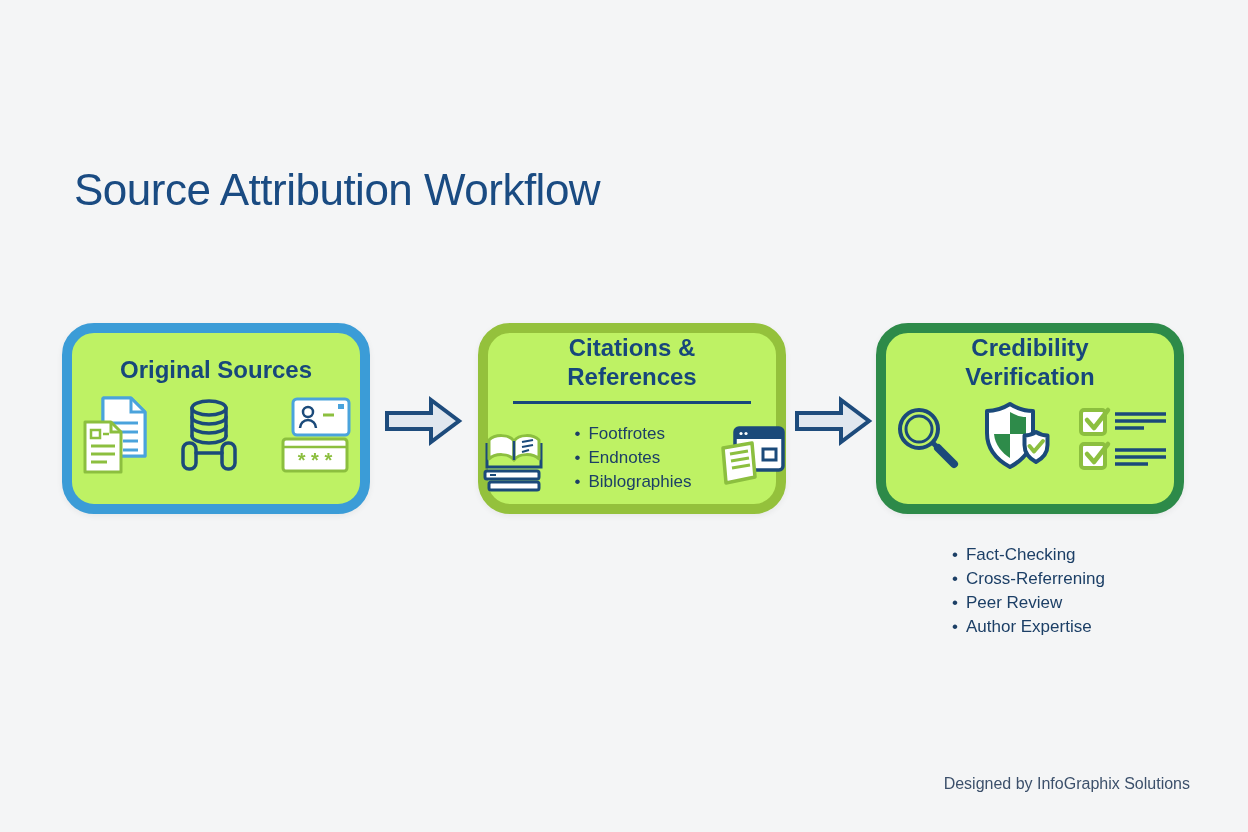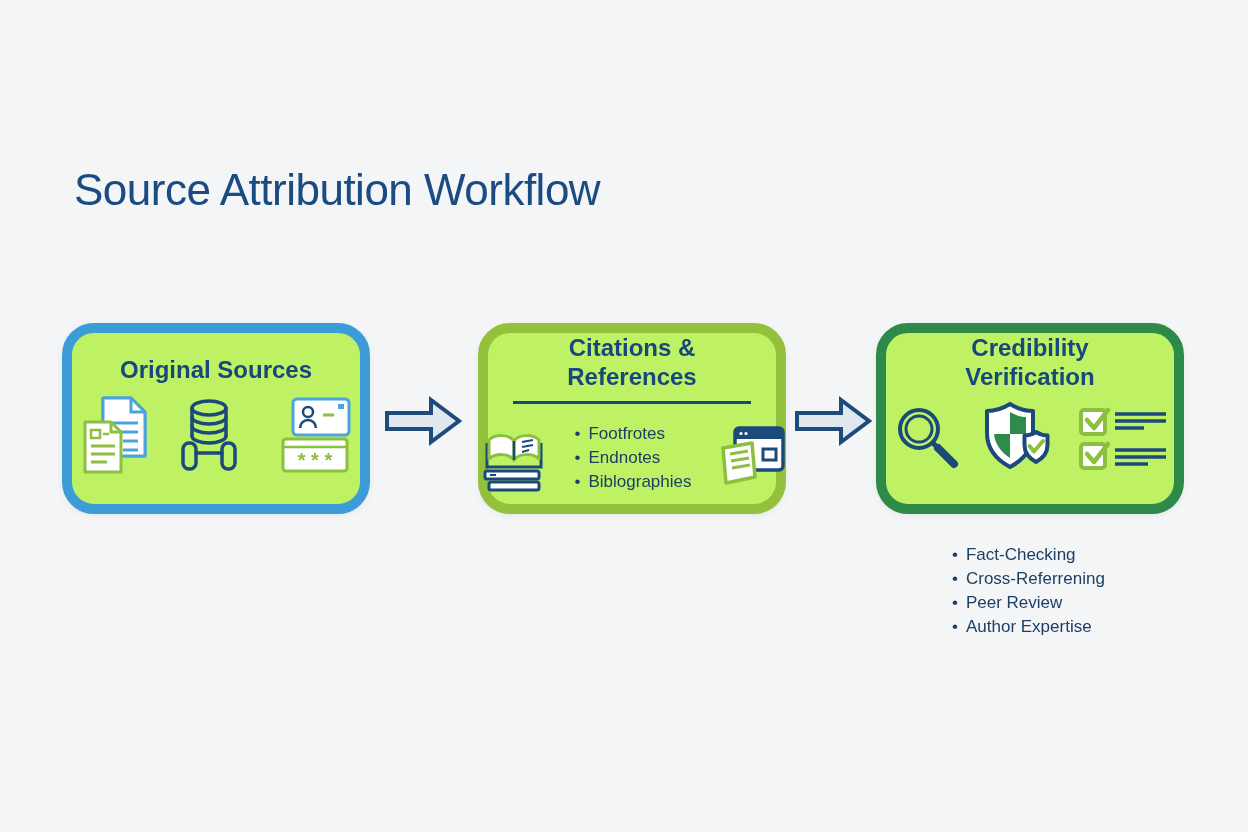--- a/index.html
+++ b/index.html
@@ -267,14 +267,15 @@
     </div>
   </div>
 
   <ul class="bullets below-bullets">
     <li>Fact-Checking</li>
     <li>Cross-Referrening</li>
     <li>Peer Review</li>
     <li>Author Expertise</li>
   </ul>
 
+  <div class="footer-credit">Designed by InfoGraphix Solutions</div>
 
 </div>
 
 </body></html>

